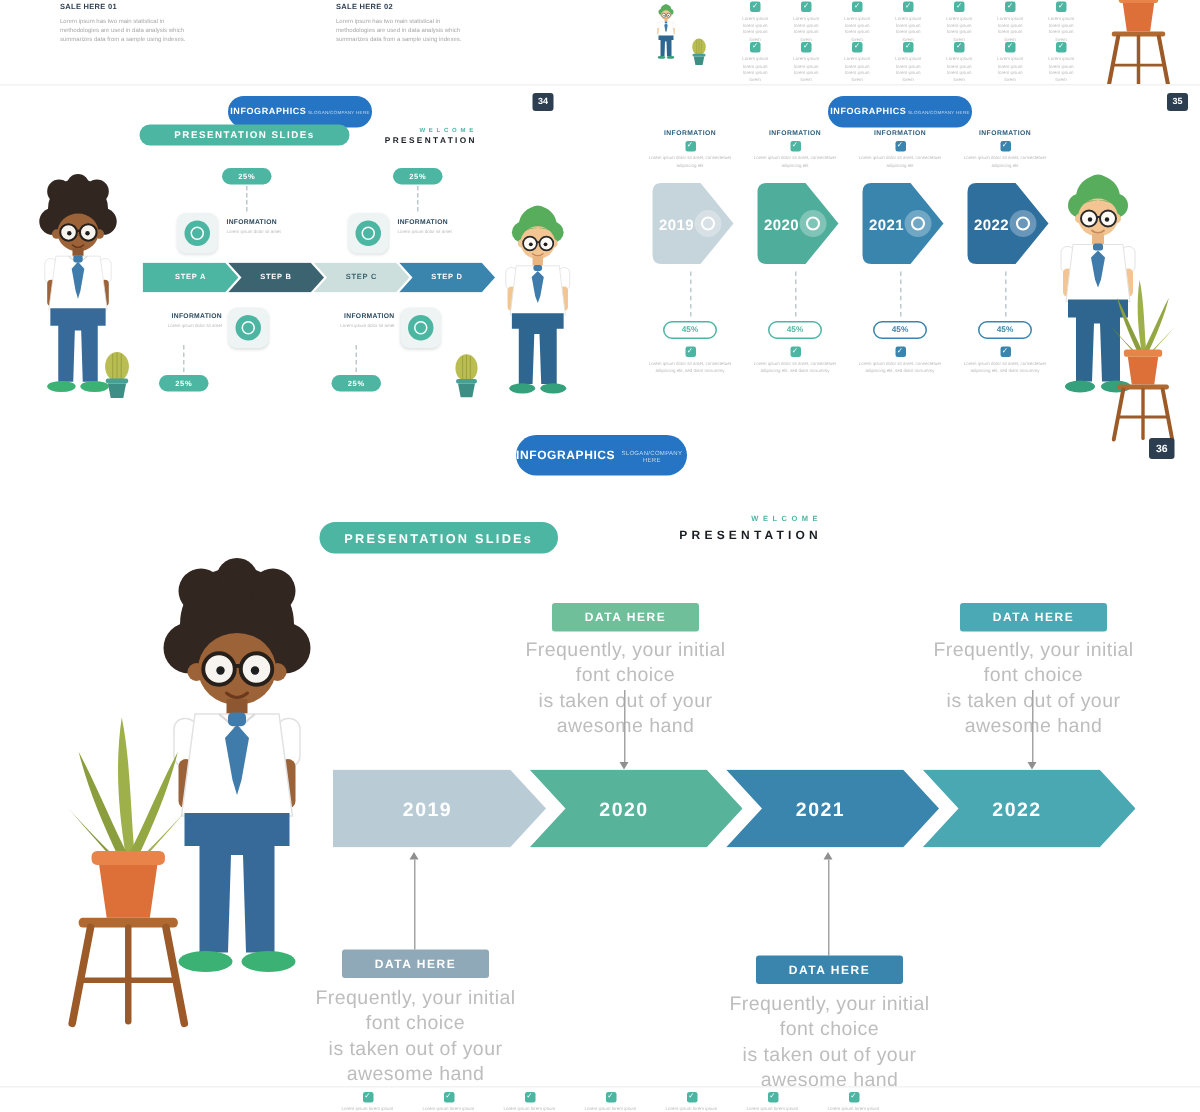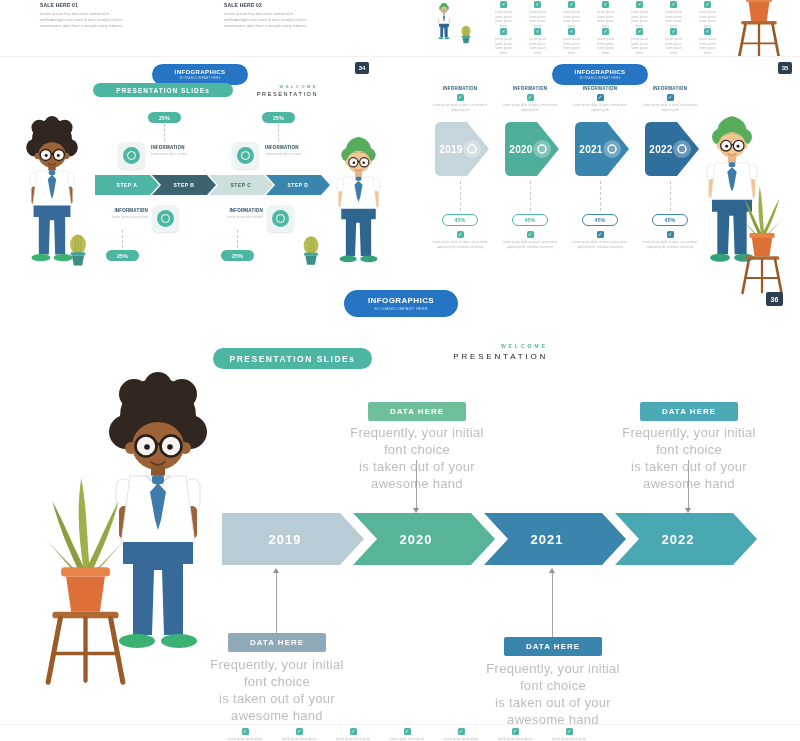--- a/index.html
+++ b/index.html
@@ -8,26 +8,26 @@
 .abs{position:absolute}
 section{position:absolute}
 .sale-title{font-size:5px;font-weight:bold;color:#2c3e50;letter-spacing:.2px;margin-bottom:3px}
 .sale-body{font-size:4px;color:#a8a8a8;line-height:1.55}
 .chkrow{display:flex;gap:11px}
 .chkcell{width:23px;display:flex;flex-direction:column;align-items:center;gap:2px}
 .chk{width:7px;height:7px;min-height:7px;background:#4db6a3;border-radius:1.5px;color:#fff;font-size:5px;line-height:7px;text-align:center;display:inline-block}
 .t3{font-size:3px;color:#b8b8b8;line-height:1.5}
 .tc{text-align:center}
 .numbadge{background:#2c3e50;color:#fff;border-radius:2px;display:flex;align-items:center;justify-content:center;width:14px;height:12px;font-size:6px;font-weight:bold}
-.pill-header{background:#2575c4;color:#fff;border-radius:11px;display:flex;flex-direction:column;align-items:center;justify-content:center;gap:1px;text-align:center}
+.pill-header{background:#2575c4;color:#fff;border-radius:11px;display:flex;flex-direction:row;align-items:center;justify-content:center;gap:1px;text-align:center}
 .ph-t{font-weight:bold;letter-spacing:.4px}
 .ph-s{color:#c3dcf3;letter-spacing:.2px}
 .pill-title{background:#4db6a3;color:#fff;font-weight:bold;display:flex;align-items:center;justify-content:center;border-radius:9px}
 .wsmall{color:#4db6a3;font-weight:bold}
-.wbig{color:#171d23;font-weight:normal}
+.wbig{color:#171d23;font-weight:bold}
 .pct{width:33px;height:11px;background:#4db6a3;border-radius:6px;color:#fff;font-size:5px;font-weight:bold;display:flex;align-items:center;justify-content:center;letter-spacing:.4px}
 .dashv{width:0;border-left:1px dashed #bcc9cf}
 .sq{width:27px;height:27px;background:#eef4f3;border-radius:6px;box-shadow:0 1px 2px rgba(40,60,70,.14);display:flex;align-items:center;justify-content:center}
 .circ{width:17px;height:17px;border-radius:50%;background:#4db6a3;display:flex;align-items:center;justify-content:center}
 .circ::after{content:"";width:7px;height:7px;border:1.6px solid #fff;border-radius:50%}
 .ilabel{font-size:4.5px;font-weight:bold;color:#2c4a5e;letter-spacing:.2px;margin-bottom:2px}
 .stepbar{display:flex}
 .schev{width:64px;height:20px;color:#fff;font-size:5px;font-weight:bold;letter-spacing:.5px;display:flex;align-items:center;justify-content:center;clip-path:polygon(0 0,calc(100% - 9px) 0,100% 50%,calc(100% - 9px) 100%,0 100%,9px 50%)}
 .schev.first{clip-path:polygon(0 0,calc(100% - 9px) 0,100% 50%,calc(100% - 9px) 100%,0 100%)}
 .schev + .schev{margin-left:-7px}

